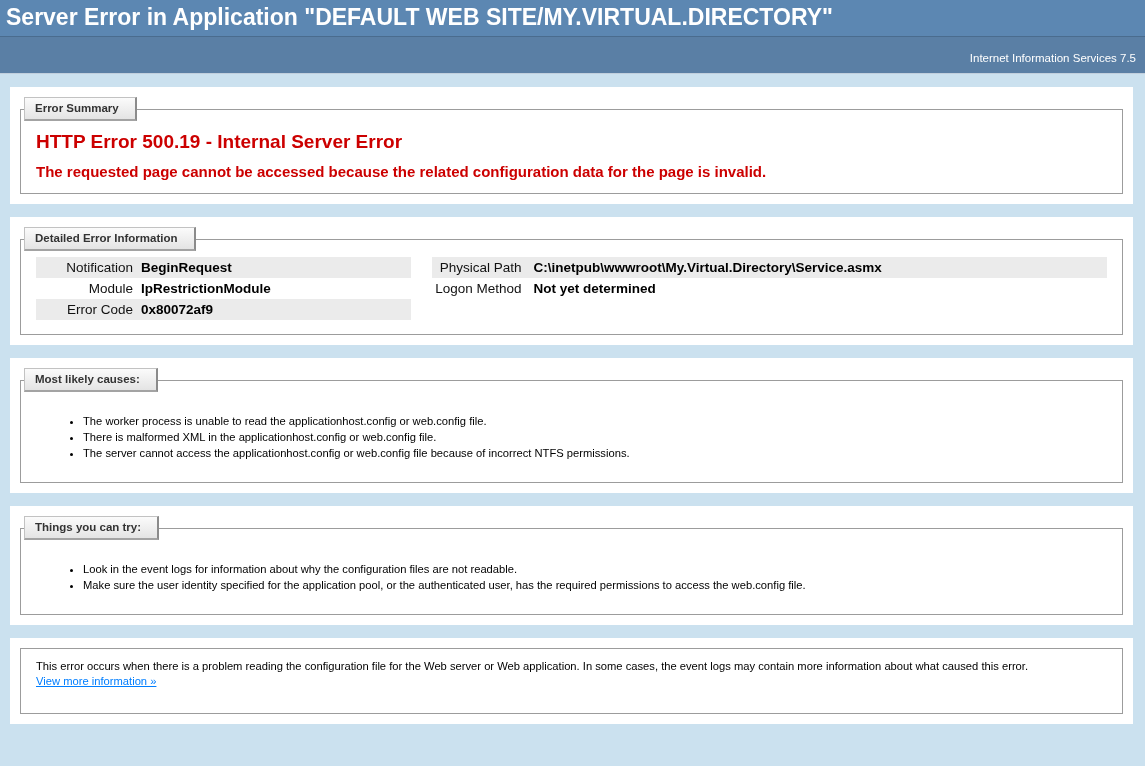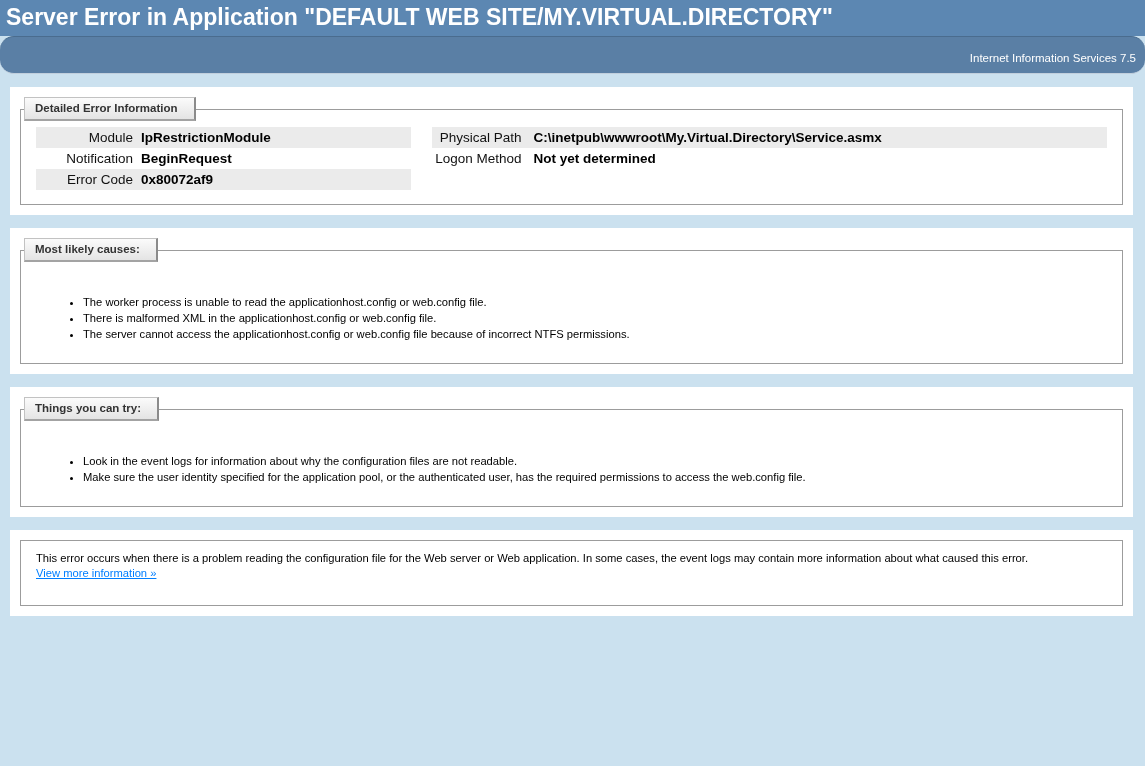--- a/index.html
+++ b/index.html
@@ -25,21 +25,20 @@
     white-space: nowrap;
   }
   #server-version {
     background: #5A7FA5;
     border-top: 1px solid #4A6C8E;
     border-bottom: 1px solid #C1CFDD;
     color: #FFF;
     text-align: right;
     padding: 15px 9px 9px 9px;
     font-size: 11.5px;
-    border-radius: 14px;
   }
   
   #content { margin: 0 12px 0 10px; padding-bottom: 10px; }
   .content-container {
     background: #FFF;
     margin-top: 13px;
     padding: 10px;
   }
   fieldset {
     border: 1px solid #9C9C9C;
@@ -90,21 +89,21 @@
   td {
     font-weight: bold;
     text-align: left;
     vertical-align: top;
     padding: 3px 0;
     word-break: break-word;
   }
   tbody tr:nth-child(odd) { background: #EBEBEB; }
   
   ul {
-    margin: 33px 0 12px 5px;
+    margin: 22px 0 12px 5px;
     padding-left: 42px;
   }
   li { margin-bottom: 2px; line-height: 1.25; }
   
   .info-text { margin: 10px 0 0 0; line-height: 1.4; max-width: 1075px; }
   a {
     color: #007EFF;
     font-weight: normal;
     text-decoration: underline;
   }
@@ -116,34 +115,41 @@
 <div id="header">
   <h1>Server Error in Application "DEFAULT WEB SITE/MY.VIRTUAL.DIRECTORY"</h1>
 </div>
 
 <div id="server-version">
   <span>Internet Information Services 7.5</span>
 </div>
 
 <div id="content">
 
+  <div class="content-container">
+    <fieldset>
+      <legend>Error Summary</legend>
+      <h2>HTTP Error 500.19 - Internal Server Error</h2>
+      <h3>The requested page cannot be accessed because the related configuration data for the page is invalid.</h3>
+    </fieldset>
+  </div>
 
   <div class="content-container">
     <fieldset>
       <legend>Detailed Error Information</legend>
       <div class="details-left">
         <table>
           <tbody>
             <tr style="">
+              <th>Notification</th>
+              <td>BeginRequest</td>
+            </tr>
+              <tr style="">
               <th>Module</th>
               <td>IpRestrictionModule</td>
-            </tr>
-              <tr style="">
-              <th>Notification</th>
-              <td>BeginRequest</td>
             </tr>
               <tr style="">
               <th>Error Code</th>
               <td>0x80072af9</td>
             </tr>
           </tbody>
         </table>
       </div>
       <div class="details-right">
         <table>

